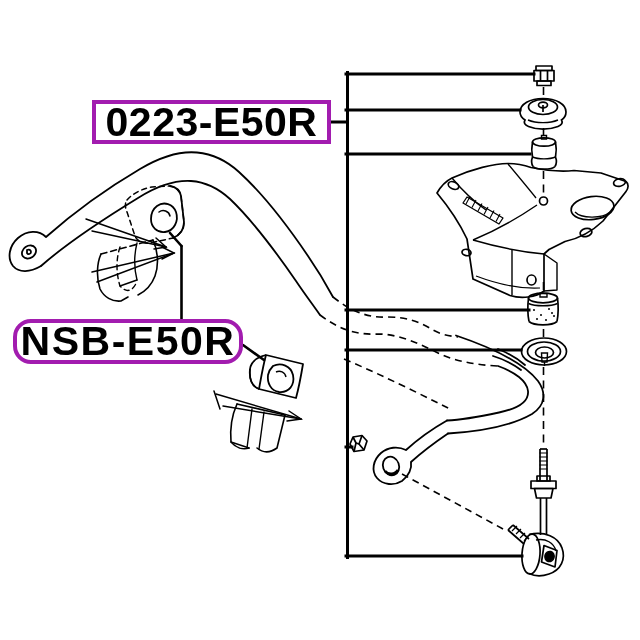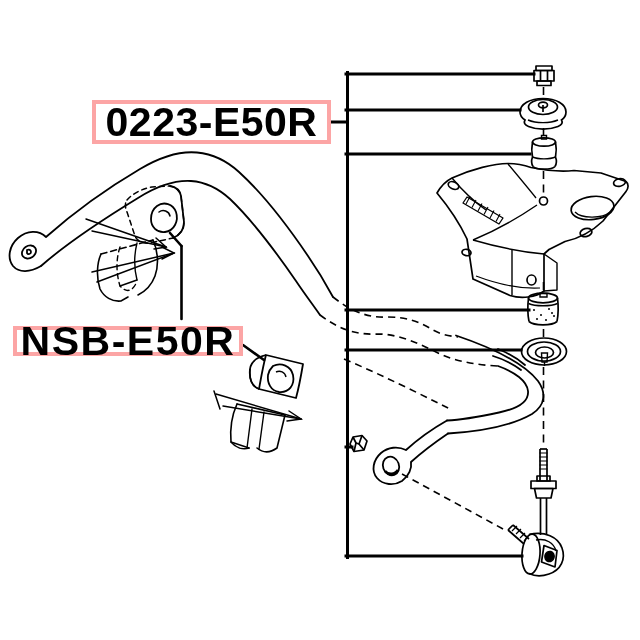--- a/index.html
+++ b/index.html
@@ -1,23 +1,23 @@
 <!DOCTYPE html>
 <html><head>
 <meta charset="utf-8">
 <style>
   html,body{margin:0;padding:0;background:#fff;}
   #stage{position:relative;width:640px;height:640px;background:#ffffff;overflow:hidden;
          font-family:"Liberation Sans", sans-serif;}
   #art{position:absolute;left:0;top:0;}
-  .part-label{position:absolute;box-sizing:border-box;border:4px solid #fca5a5;background:#fff;
+  .part-label{position:absolute;box-sizing:border-box;border:4px solid #a21caf;background:#fff;
               display:flex;align-items:center;justify-content:center;
               font-weight:bold;color:#000;white-space:nowrap;}
   #label-0223{left:92px;top:100px;width:239px;height:44px;font-size:41px;letter-spacing:0.5px;}
-  #label-nsb{left:13px;top:326px;width:230px;height:30px;font-size:41px;letter-spacing:1.5px;}
+  #label-nsb{left:13px;top:319px;width:230px;height:45px;font-size:41px;letter-spacing:1.5px;border-radius:18px;}
 </style>
 </head>
 <body>
 
 <div id="stage">
 
   <svg id="art" width="640" height="640" viewBox="0 0 640 640">
 
     <g stroke="#000" stroke-width="3" fill="none" stroke-linecap="square">
       <path d="M331,122 H346"></path>

